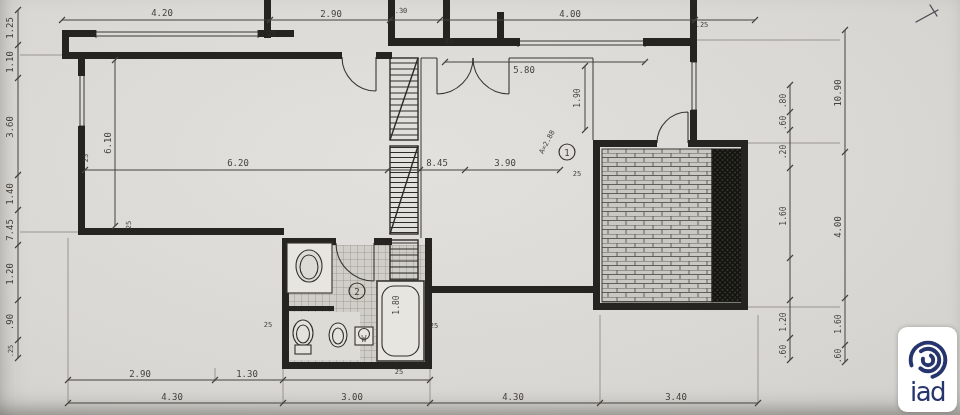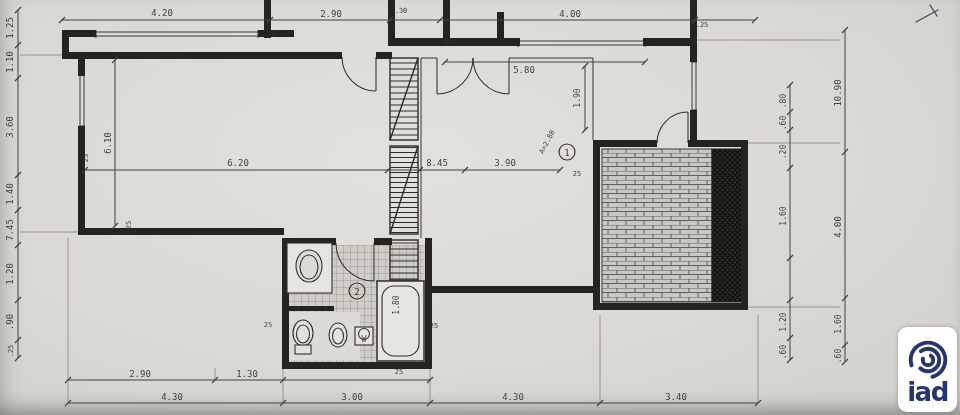--- a/index.html
+++ b/index.html
@@ -11,21 +11,21 @@
   }
   svg.plan{position:absolute;left:0;top:0;}
   .dim{font-family:"DejaVu Sans Mono",monospace;fill:#36342c;text-anchor:middle;opacity:.92;}
   .badge{fill:none;stroke:#36342c;stroke-width:1.2;}
   .logo{
     position:absolute;right:3px;bottom:3px;width:59px;height:85px;
     background:#fff;border-radius:9px;display:flex;flex-direction:column;
     align-items:center;justify-content:center;box-shadow:0 0 4px rgba(0,0,0,.25);
   }
   .logo-text{
-    font-family:"DejaVu Sans",sans-serif;font-weight:700;font-size:26px;
+    font-family:"DejaVu Sans",sans-serif;font-weight:400;font-size:26px;
     line-height:.85;letter-spacing:-1.5px;color:#26356d;margin-top:-3px;text-align:center;
   }
 </style>
 </head>
 <body>
 
 <div class="page">
   <svg class="plan" width="960" height="415" viewBox="0 0 960 415">
     <defs>
       <pattern id="tiles" width="7" height="7" patternUnits="userSpaceOnUse">

